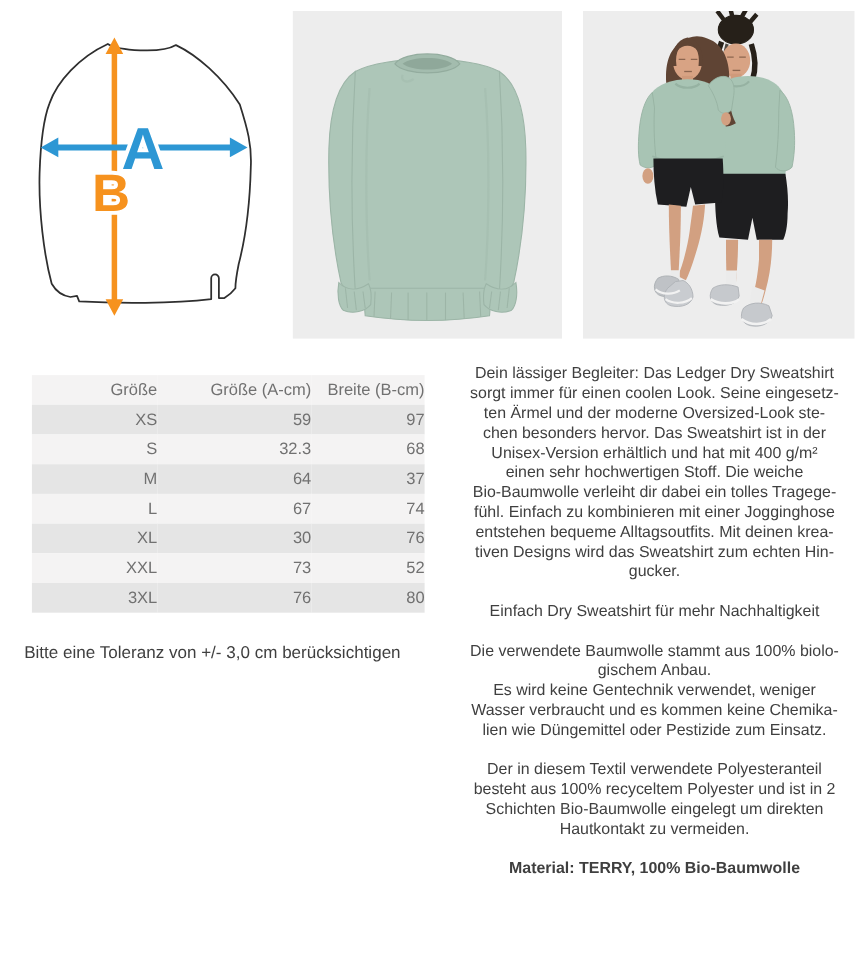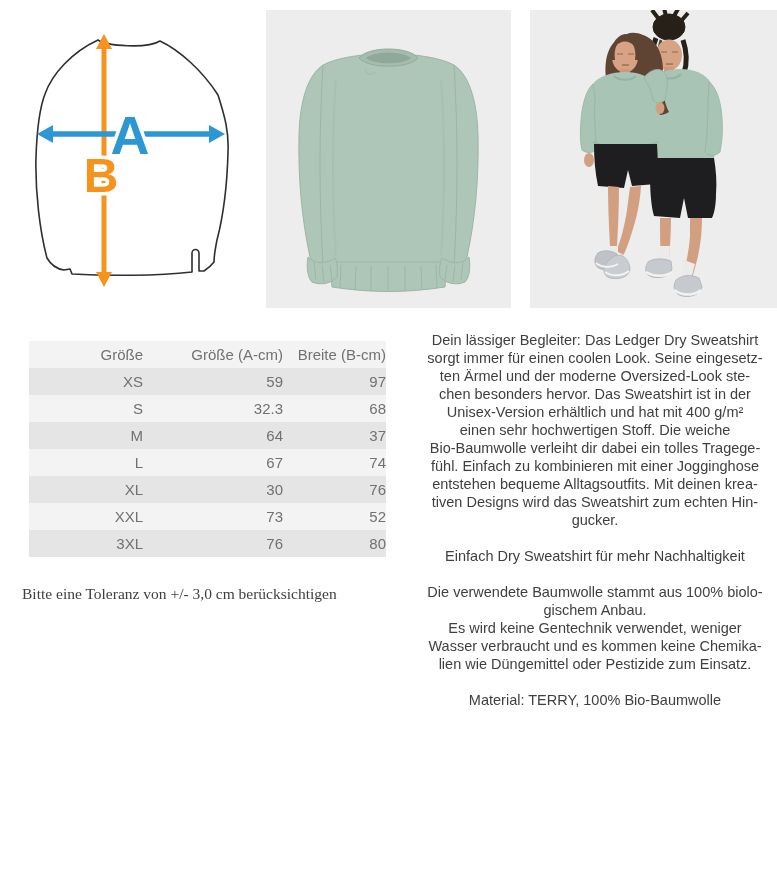--- a/index.html
+++ b/index.html
@@ -34,30 +34,30 @@
     font-weight:normal; white-space:nowrap;
   }
   .size-table col.c1 { width:114px; }
   .size-table col.c2 { width:140px; }
   .size-table col.c3 { width:103px; }
   .size-table tr.row-light { background:#f4f3f3; }
   .size-table tr.row-dark  { background:#e5e5e5; }
 
   .tolerance-note {
     position:absolute; left:22px; top:585px;
-    font-size:15.5px; color:#3f3f3f; white-space:nowrap;font-family:Liberation Serif, serif;
+    font-size:15.5px; color:#3f3f3f; white-space:nowrap;
   }
 
   
   .description {
     position:absolute; left:413px; top:331px; width:364px;
     font-size:14.5px; line-height:18px; color:#3f3f3f;
   }
   .description .para { white-space:pre; margin:0 0 18px 0;text-align:center; }
-  .description .para:last-child { margin-bottom:0; }
+  .description .para:last-child { margin-bottom:0;font-weight:bold; }
 </style>
 </head>
 <body>
 
 <div class="measure-diagram">
   <svg viewBox="0 0 210 275">
 
     <path d="M 71,18
              C 80,24 120,27 133,19
              C 152,28 175,48 191,73
@@ -307,14 +307,18 @@
 fühl. Einfach zu kombinieren mit einer Jogginghose
 entstehen bequeme Alltagsoutfits. Mit deinen krea-
 tiven Designs wird das Sweatshirt zum echten Hin-
 gucker.</div>
   <div class="para">Einfach Dry Sweatshirt für mehr Nachhaltigkeit</div>
   <div class="para">Die verwendete Baumwolle stammt aus 100% biolo-
 gischem Anbau.
 Es wird keine Gentechnik verwendet, weniger
 Wasser verbraucht und es kommen keine Chemika-
 lien wie Düngemittel oder Pestizide zum Einsatz.</div>
+  <div class="para">Der in diesem Textil verwendete Polyesteranteil
+besteht aus 100% recyceltem Polyester und ist in 2
+Schichten Bio-Baumwolle eingelegt um direkten
+Hautkontakt zu vermeiden.</div>
   <div class="para">Material: TERRY, 100% Bio-Baumwolle</div>
 </div>
 
 </body></html>

